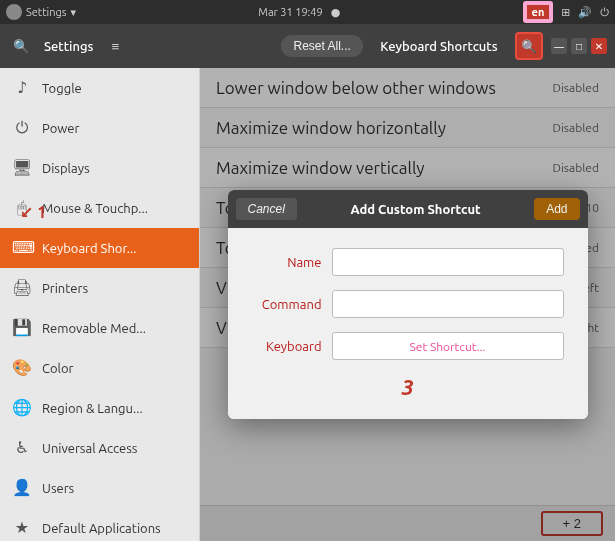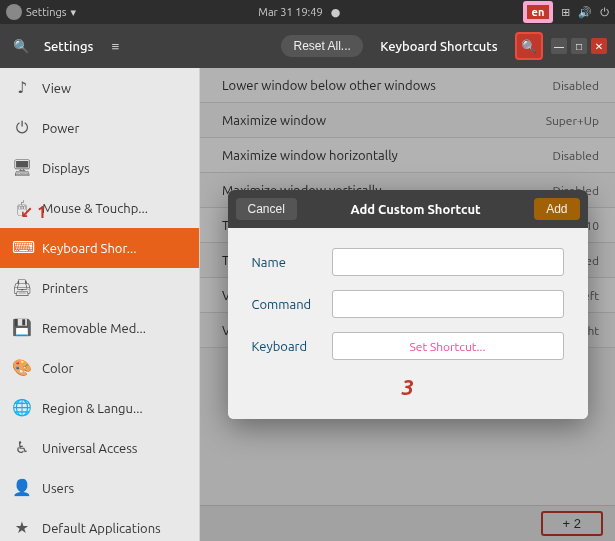--- a/index.html
+++ b/index.html
@@ -190,21 +190,21 @@
     }
     .shortcut-row {
       display: flex;
       align-items: center;
       justify-content: space-between;
       padding: 10px 16px;
       border-bottom: 1px solid #e0e0e0;
       background: #fff;
     }
     .shortcut-row:nth-child(even) { background: #fafafa; }
-    .shortcut-name { color: #333; font-size: 13px; margin-left: 6px; }
+    .shortcut-name { color: #333; font-size: 17px; }
     .shortcut-value { color: #666; font-size: 12px; }
 
     
     .bottom-bar {
       height: 36px;
       background: #e8e8e8;
       border-top: 1px solid #d0d0d0;
       display: flex;
       align-items: center;
       justify-content: flex-end;
@@ -248,20 +248,21 @@
       padding: 0 8px;
     }
     .dialog-cancel-btn {
       background: #555;
       border: none;
       color: #eee;
       padding: 4px 12px;
       border-radius: 4px;
       cursor: pointer;
       font-size: 12px;
+      font-style: italic;
     }
     .dialog-title {
       color: #fff;
       font-size: 13px;
       font-weight: 700;
     }
     .dialog-add-btn {
       background: #a16207;
       border: none;
       color: #eee;
@@ -275,22 +276,22 @@
       background: #f0f0f0;
     }
     .dialog-field {
       display: flex;
       align-items: center;
       margin-bottom: 14px;
       gap: 10px;
     }
     .dialog-field-label {
       width: 70px;
-      text-align: left;
-      color: #0c4a6e;
+      text-align: right;
+      color: #b91c1c;
       font-size: 13px;
       flex-shrink: 0;
     }
     .dialog-field-input {
       flex: 1;
       height: 28px;
       background: #fff;
       border: 1px solid #bbb;
       border-radius: 3px;
       padding: 0 6px;
@@ -347,21 +348,21 @@
       <button class="win-btn maximize">□</button>
       <button class="win-btn close">✕</button>
     </div>
   </div>
 
   <div class="content">
 
     <div class="sidebar" style="position:relative;">
       <div class="sidebar-item">
         <span class="item-icon">♪</span>
-        <span class="item-label">View</span>
+        <span class="item-label">Toggle</span>
       </div>
       <div class="sidebar-item">
         <span class="item-icon">⏻</span>
         <span class="item-label">Power</span>
       </div>
       <div class="sidebar-item">
         <span class="item-icon">🖥</span>
         <span class="item-label">Displays</span>
       </div>
       <div class="sidebar-item">
@@ -402,24 +403,20 @@
       </div>
 
       <div style="position:absolute; top:135px; left:20px; color:#c0392b; font-size:16px; font-weight:bold; z-index:10; pointer-events:none;">↙ 1</div>
     </div>
 
     <div class="main-panel" style="position:relative; display:flex; flex-direction:column;">
       <div class="shortcuts-list">
         <div class="shortcut-row">
           <span class="shortcut-name">Lower window below other windows</span>
           <span class="shortcut-value">Disabled</span>
-        </div>
-        <div class="shortcut-row">
-          <span class="shortcut-name">Maximize window</span>
-          <span class="shortcut-value">Super+Up</span>
         </div>
         <div class="shortcut-row">
           <span class="shortcut-name">Maximize window horizontally</span>
           <span class="shortcut-value">Disabled</span>
         </div>
         <div class="shortcut-row">
           <span class="shortcut-name">Maximize window vertically</span>
           <span class="shortcut-value">Disabled</span>
         </div>
 

